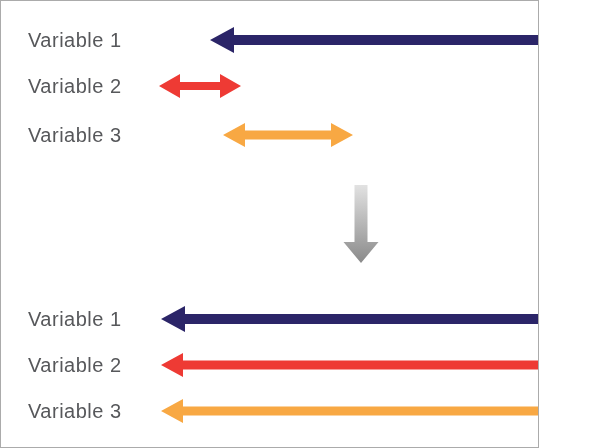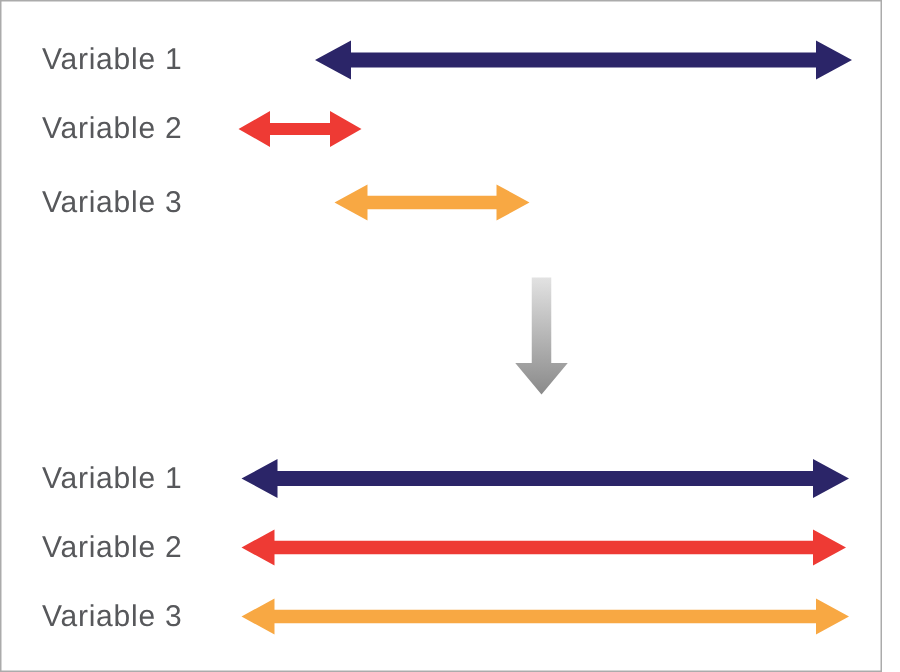--- a/index.html
+++ b/index.html
@@ -3,21 +3,21 @@
 <meta charset="utf-8">
 <style>
   html, body {
     margin: 0;
     padding: 0;
     background: #ffffff;
     font-family: "Liberation Sans", "DejaVu Sans", sans-serif;
   }
   .canvas {
     position: relative;
-    width: 588px;
+    width: 539px;
     height: 448px;
     box-sizing: border-box;
     background: #ffffff;
     border: 1px solid #ababab;
     overflow: hidden;
   }
   .arrow-layer {
     position: absolute;
     left: 0;
     top: 0;

